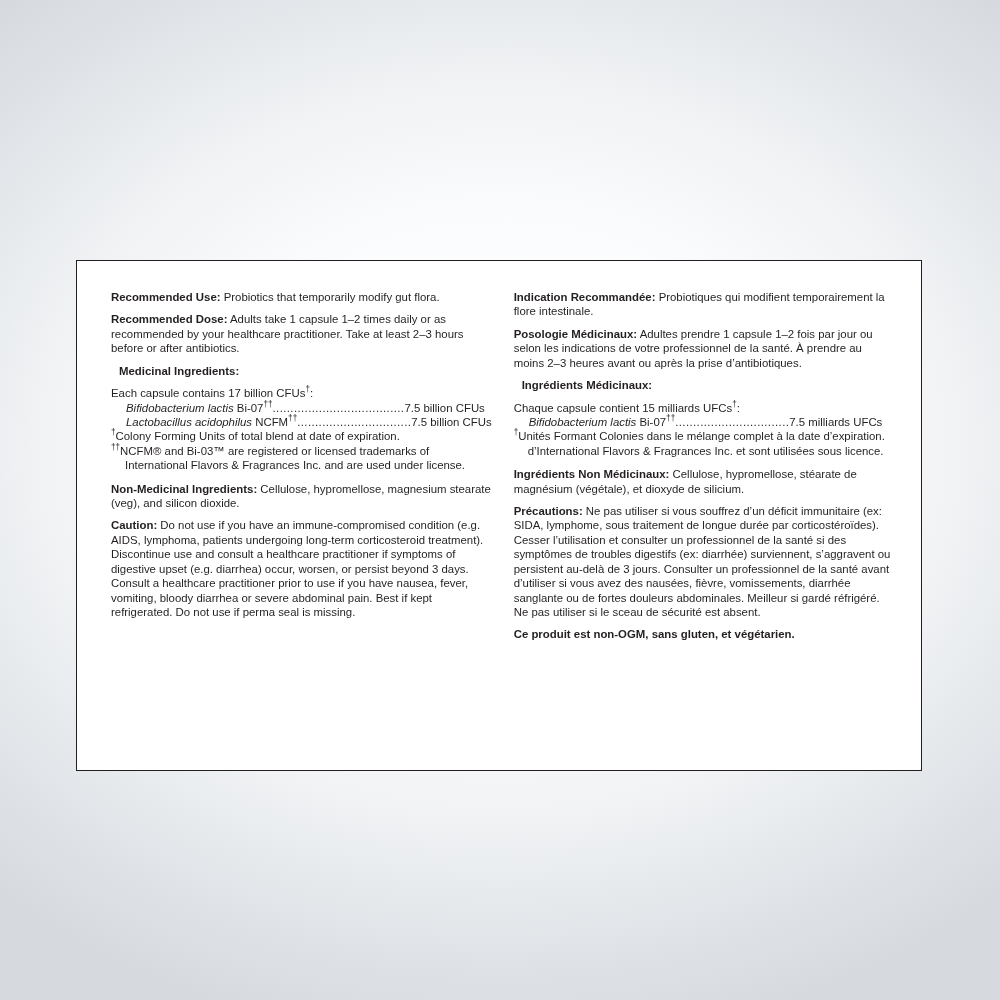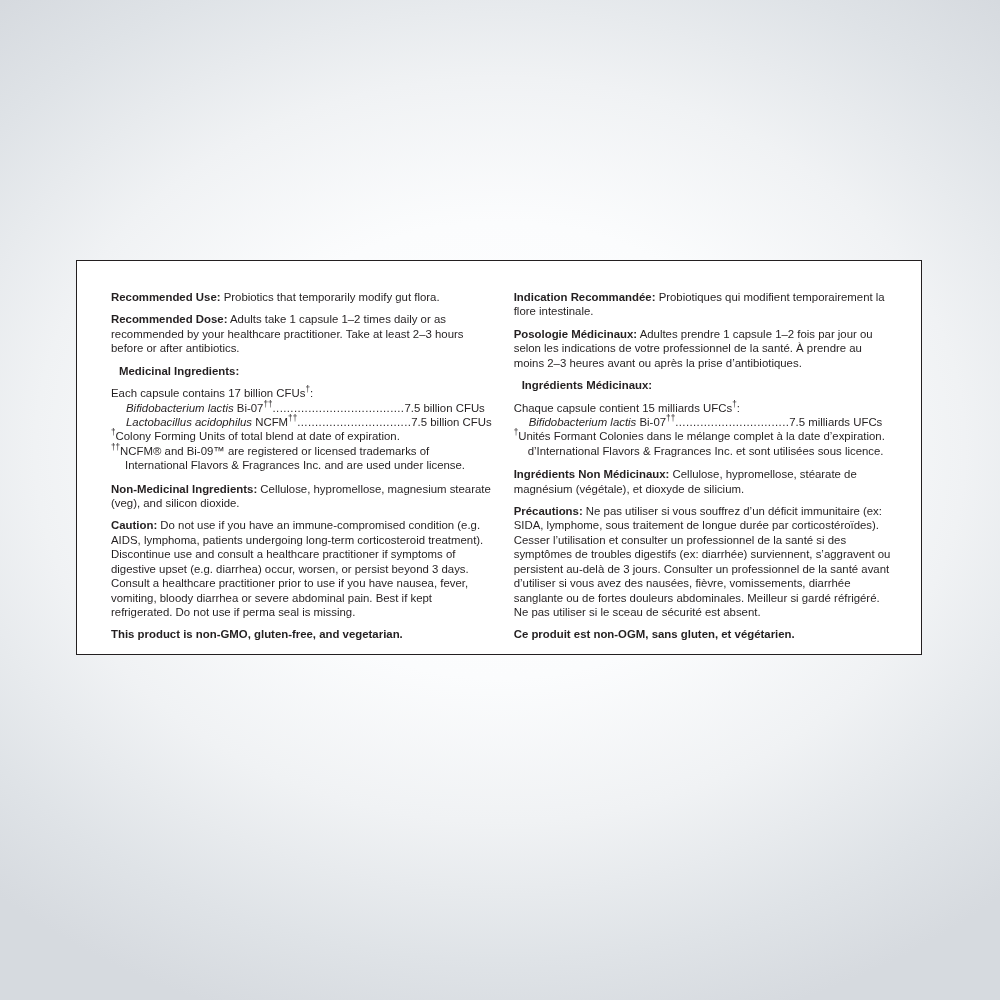--- a/index.html
+++ b/index.html
@@ -12,21 +12,21 @@
     font-family: "Liberation Sans", sans-serif;
     background: radial-gradient(ellipse 75% 60% at 50% 45%, #ffffff 0%, #fbfcfd 38%, #f0f2f4 62%, #dfe3e7 85%, #d6dadf 100%);
     overflow: hidden;
   }
 
   .label-panel {
     position: absolute;
     left: 76px;
     top: 260px;
     width: 846px;
-    height: 395px;
+    height: 511px;
     background: #ffffff;
     border: 1px solid #231f20;
     box-sizing: border-box;
   }
 
   .columns {
     position: absolute;
     left: 0; top: 0;
     width: 100%;
     height: 100%;
@@ -107,37 +107,34 @@
       <p class="ing-line dots-line">
         <i>Bifidobacterium lactis</i><span> Bi-07</span><span class="sup">††</span><span class="dotfill">.....................................</span><span>7.5 billion CFUs</span>
       </p>
       <p class="ing-line dots-line">
         <i>Lactobacillus acidophilus</i><span> NCFM</span><span class="sup">††</span><span class="dotfill">................................</span><span>7.5 billion CFUs</span>
       </p>
       <p class="footnote">
         <span class="sup">†</span><span>Colony Forming Units of total blend at date of expiration.</span>
       </p>
       <p class="footnote">
-        <span class="sup">††</span><span>NCFM® and Bi-09™ are registered or licensed trademarks of</span>
+        <span class="sup">††</span><span>NCFM® and Bi-03™ are registered or licensed trademarks of</span>
       </p>
       <p class="footnote hang2">International Flavors &amp; Fragrances Inc. and are used under license.</p>
 
       <div class="gap-md"></div>
 
       <p>
         <b>Non-Medicinal Ingredients:</b><span> Cellulose, hypromellose, magnesium stearate (veg), and silicon dioxide.</span>
       </p>
 
       <p>
         <b>Caution:</b><span> Do not use if you have an immune-compromised condition (e.g. AIDS, lymphoma, patients undergoing long-term corticosteroid treatment). Discontinue use and consult a healthcare practitioner if symptoms of digestive upset (e.g. diarrhea) occur, worsen, or persist beyond 3 days. Consult a healthcare practitioner prior to use if you have nausea, fever, vomiting, bloody diarrhea or severe abdominal pain. Best if kept refrigerated. Do not use if perma seal is missing.</span>
       </p>
 
-      <p>
-        <b>This product is non-GMO, gluten-free, and vegetarian.</b>
-      </p>
     </div>
 
     <div class="col col-right">
 
       <p>
         <b>Indication Recommandée:</b><span> Probiotiques qui modifient temporairement la flore intestinale.</span>
       </p>
 
       <p>
         <b>Posologie Médicinaux:</b><span> Adultes prendre 1 capsule 1–2 fois par jour ou selon les indications de votre professionnel de la santé. À prendre au moins 2–3 heures avant ou après la prise d’antibiotiques.</span>

